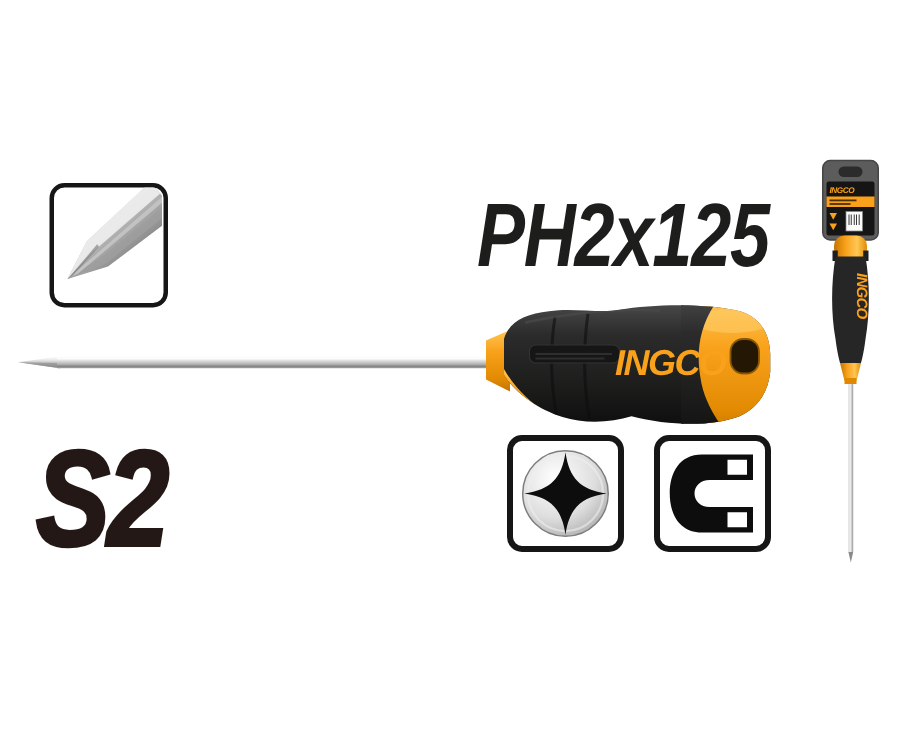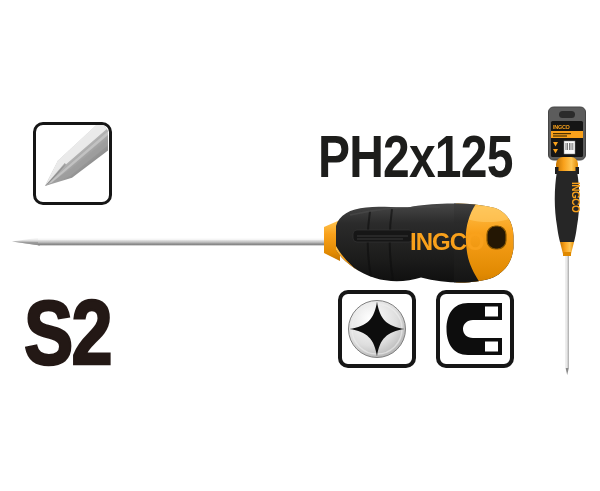--- a/index.html
+++ b/index.html
@@ -1,18 +1,18 @@
 <!DOCTYPE html>
 <html><head>
 <meta charset="utf-8">
 <style>
   html,body{margin:0;padding:0;background:#fff;}
   .stage{
     position:relative;width:600px;height:491px;background:#ffffff;
-    overflow:hidden;font-family:"Liberation Sans",sans-serif;
+    overflow:hidden;font-family:"Liberation Sans",sans-serif;font-style:italic;
   }
   .abs{position:absolute;}
   .badge-box{
     position:absolute;background:#ffffff;border:4px solid #161616;
     border-radius:10px;box-sizing:border-box;overflow:hidden;
   }
   .tip-box{
     left:33px;top:122px;width:79px;height:83px;border-width:3.5px;
   }
   .phillips-box{left:338px;top:290px;width:78px;height:78px;}

